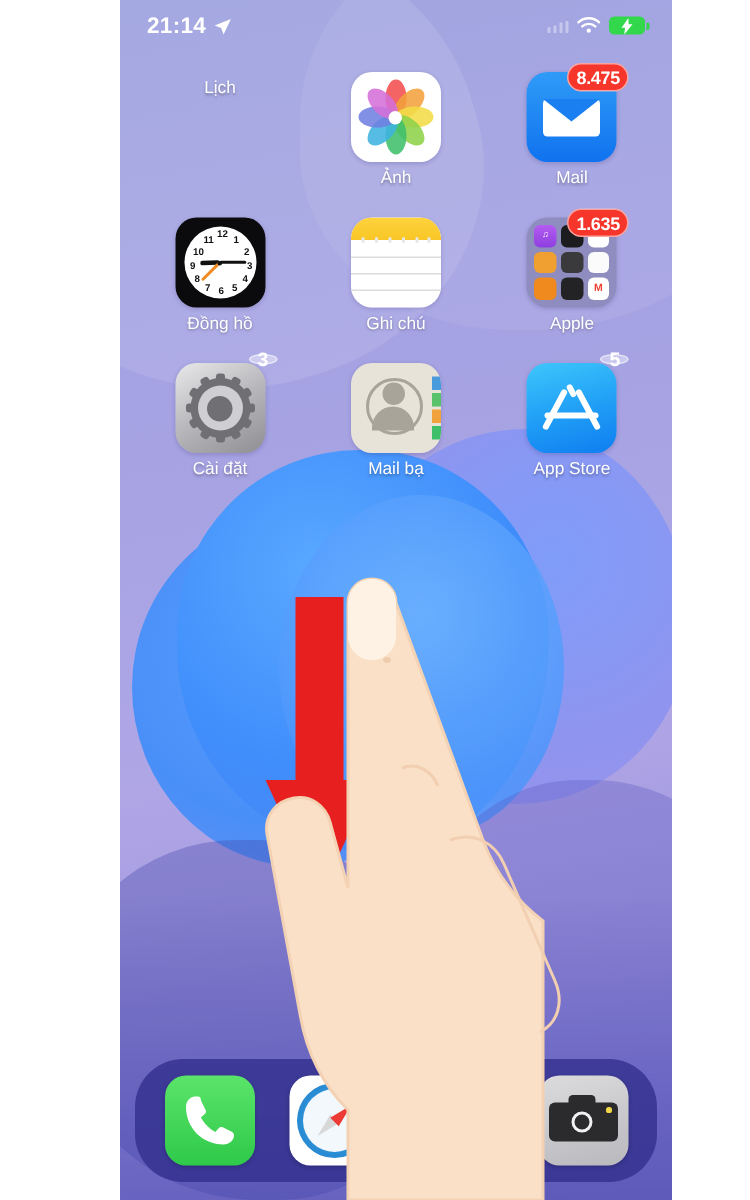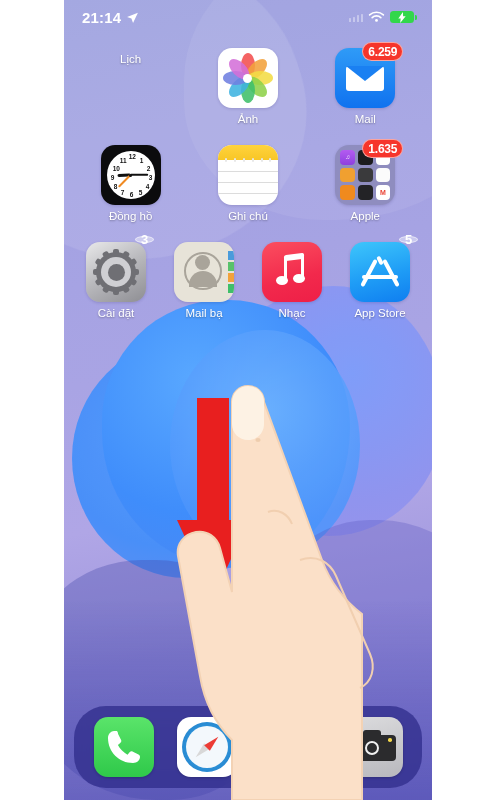--- a/index.html
+++ b/index.html
@@ -2,21 +2,21 @@
 <html><head>
 <meta charset="utf-8">
 <style>
   html,body{margin:0;padding:0;background:#ffffff;}
   body{width:500px;height:800px;overflow:hidden;font-family:"Liberation Sans",sans-serif;}
 
   #stage{position:relative;width:500px;height:800px;background:#fff;}
 
   
   #phone{
-    position:absolute;left:64px;top:0;width:368px;height:800px;
+    position:absolute;left:80px;top:0;width:368px;height:800px;
     overflow:hidden;
     background:linear-gradient(170deg,#9a9ede 0%, #a3a2e2 22%, #a9a4e4 45%, #b0a6e6 62%, #9f96dd 78%, #8e88d4 100%);
   }
   
   .wp{position:absolute;border-radius:50%;filter:blur(0.4px);pointer-events:none;}
   #wp-light1{left:-90px;top:-40px;width:330px;height:300px;background:rgba(255,255,255,.10);transform:rotate(-18deg);border-radius:48% 52% 46% 54%;}
   #wp-light2{left:120px;top:-60px;width:330px;height:280px;background:rgba(255,255,255,.07);border-radius:52% 48% 56% 44%;}
   #wp-blue1{left:38px;top:300px;width:248px;height:268px;background:radial-gradient(circle at 38% 30%,#59a8ff 0%,#3f8dfb 55%,#4f85f0 100%);border-radius:50% 50% 46% 54%/46% 48% 54% 52%;}
   #wp-blue2{left:150px;top:286px;width:230px;height:250px;background:radial-gradient(circle at 60% 35%,#7d9dfb 0%,#8f94ef 60%,#9a92ea 100%);border-radius:52% 48% 50% 50%/48% 52% 48% 52%;opacity:.95;}
   #wp-blue3{left:8px;top:338px;width:220px;height:240px;background:radial-gradient(circle at 45% 40%,#4f9dff 0%,#3f8dfb 60%,#5d8df2 100%);border-radius:54% 46% 48% 52%/50% 50% 50% 50%;opacity:.9;}
@@ -220,21 +220,21 @@
           </div>
           <div class="label">Ảnh</div>
         </div>
 
         <div class="app">
           <div class="icon" id="ic-mail">
             <div class="iconinner">
                 <div id="mail-env"></div>
                 <div id="mail-flap"></div>
               </div>
-            <div class="badge">6.259</div>
+            <div class="badge">8.475</div>
           </div>
           <div class="label">Mail</div>
         </div>
       </div>
 
       <div class="row">
         <div class="app">
           <div class="icon" id="ic-clock">
             <div class="iconinner">
               <div id="clock-face">
@@ -327,32 +327,20 @@
                 <div id="ct-body"></div>
               <div class="cttab" style="top:9px;background:#4a9bdb;"></div>
               <div class="cttab" style="top:20px;background:#59c26b;"></div>
               <div class="cttab" style="top:31px;background:#f2a23c;"></div>
               <div class="cttab" style="top:42px;background:#3fbf6a;"></div>
             </div>
           </div>
           <div class="label">Mail bạ</div>
         </div>
 
-        <div class="app">
-          <div class="icon" id="ic-music">
-            <div class="iconinner">
-              <div id="mu-bar"></div>
-                <div id="mu-bar2"></div>
-                <div id="mu-beam"></div>
-              <div id="mu-n1"></div>
-                <div id="mu-n2"></div>
-            </div>
-          </div>
-          <div class="label">Nhạc</div>
-        </div>
 
         <div class="app">
           <div class="icon" id="ic-appstore">
             <div class="iconinner">
               <div class="asbar" style="left:17px;top:16px;width:4px;height:30px;transform:rotate(28deg);"></div>
               <div class="asbar" style="left:39px;top:16px;width:4px;height:30px;transform:rotate(-28deg);"></div>
               <div class="asbar" style="left:12px;top:33px;width:36px;height:4px;"></div>
               <div class="asbar" style="left:28px;top:14px;width:4px;height:9px;transform:rotate(-28deg);"></div>
             </div>
             <div class="badge dot">5</div>

